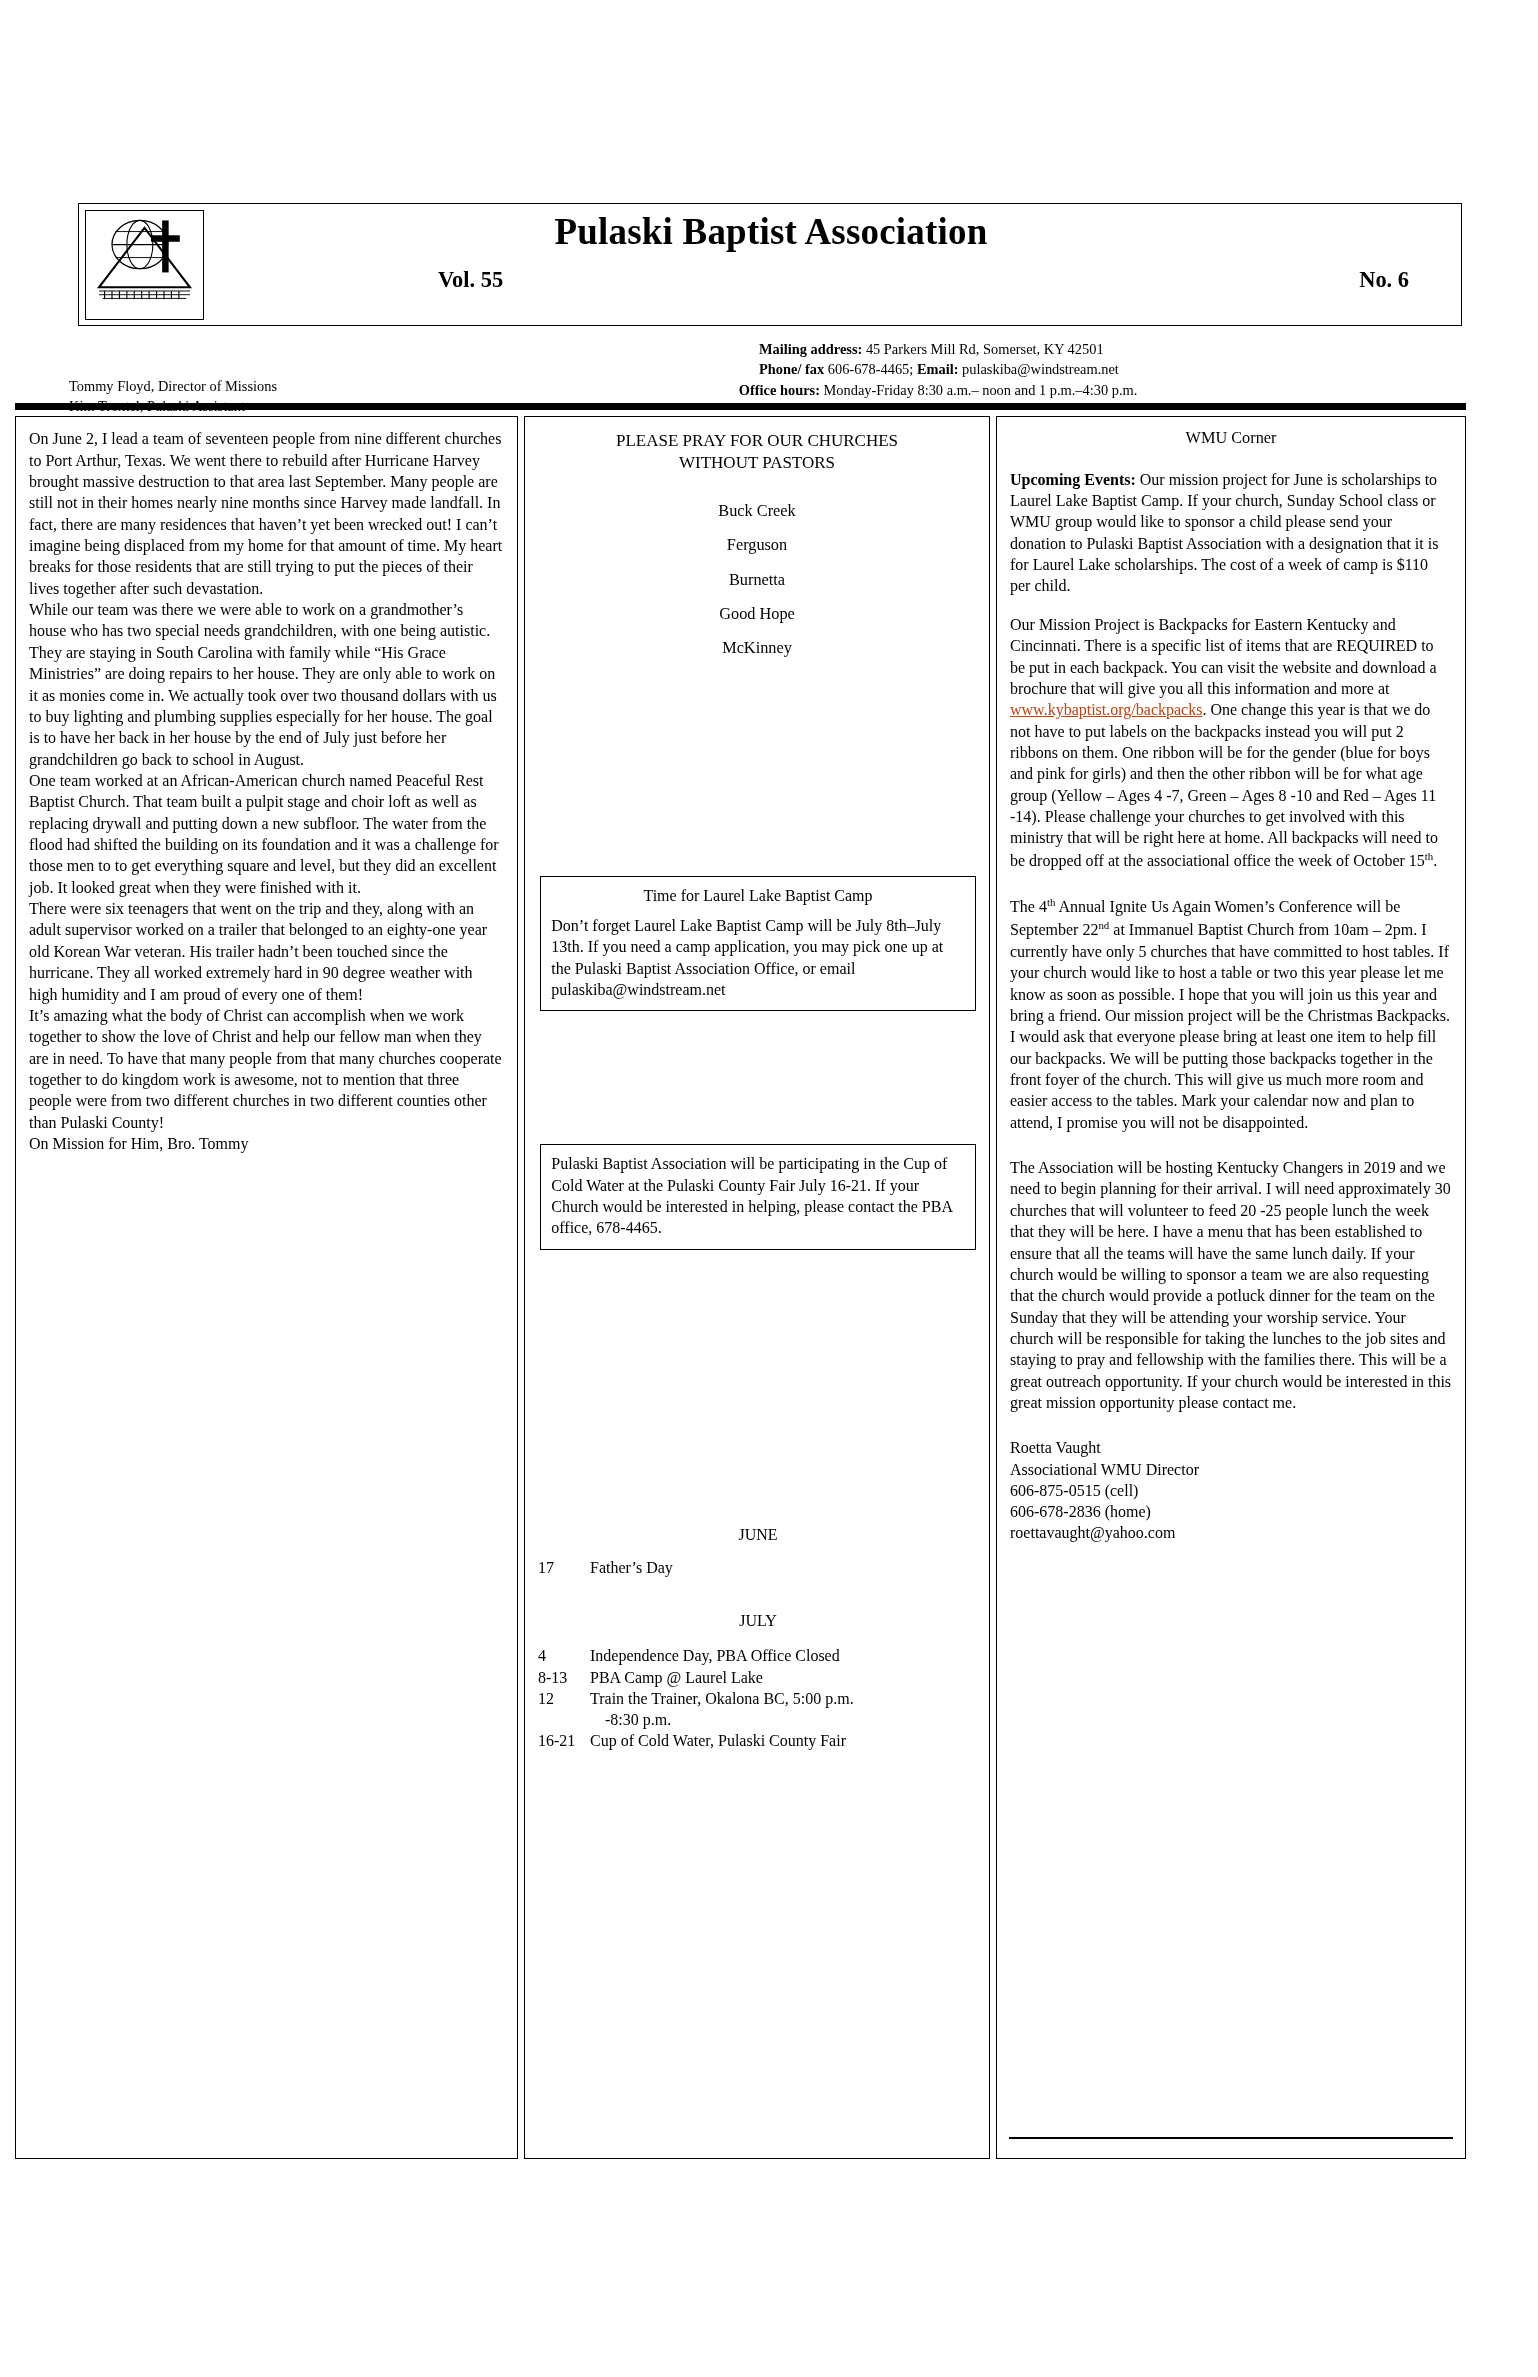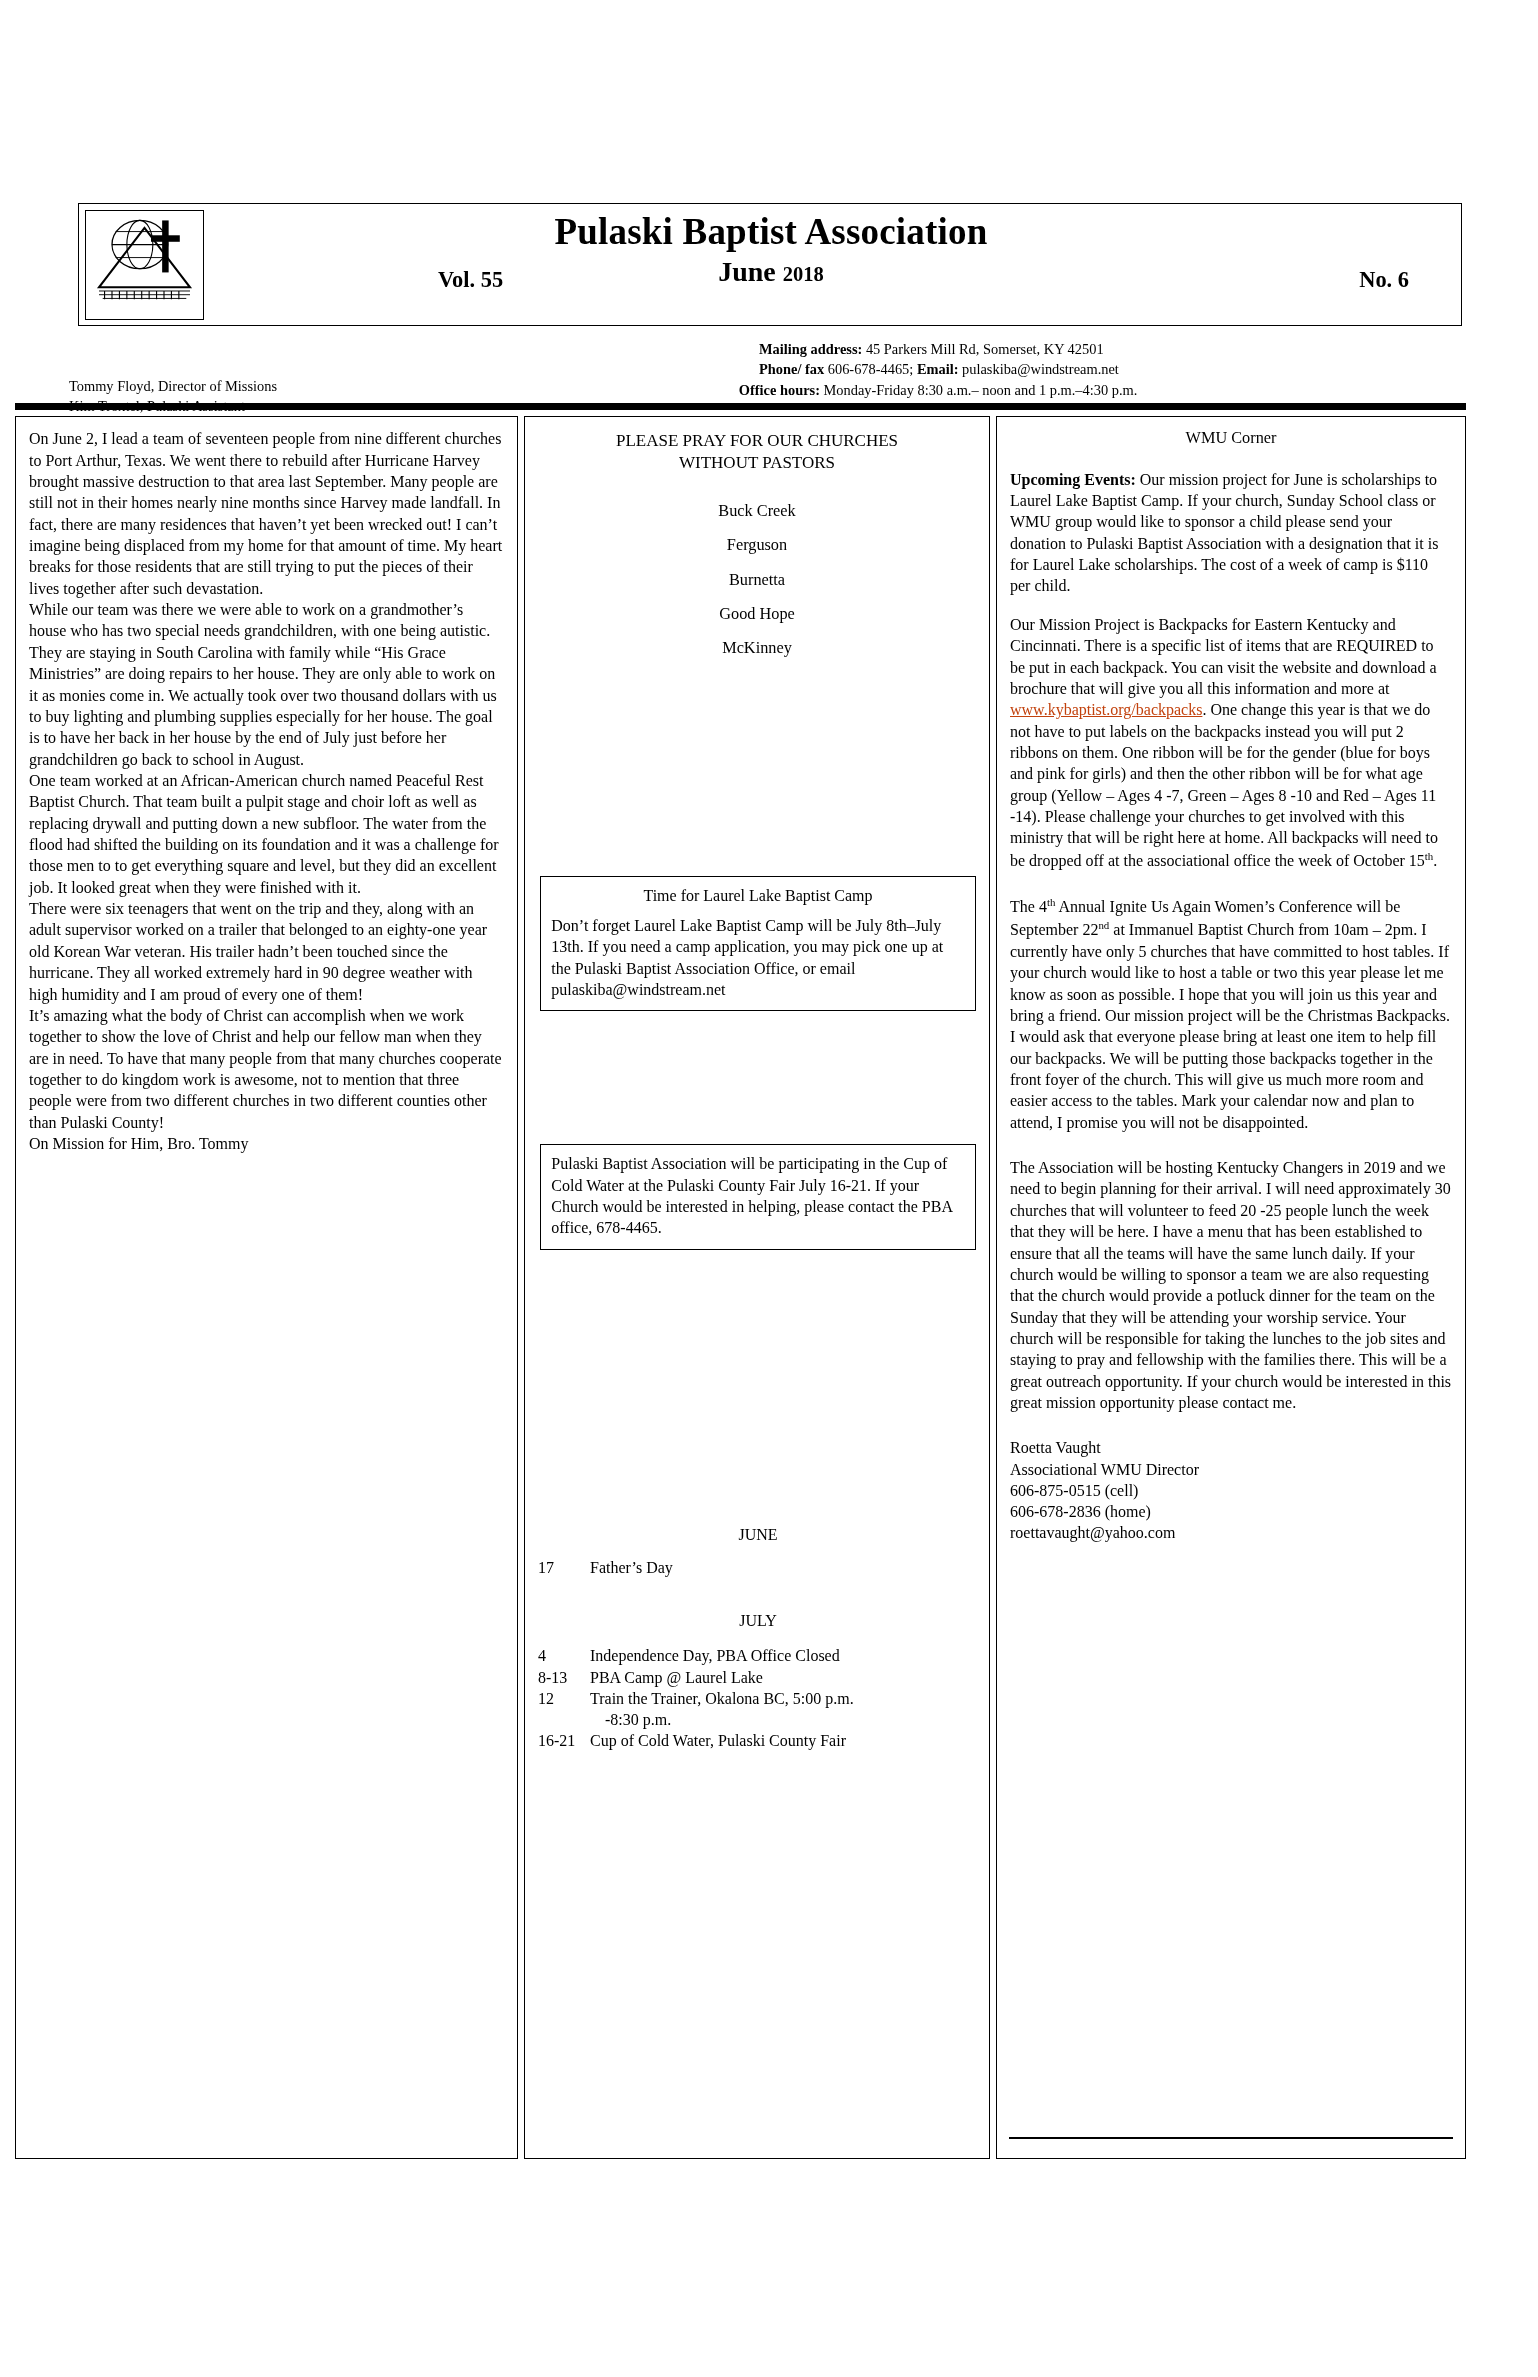--- a/index.html
+++ b/index.html
@@ -284,24 +284,20 @@
           <line x1="60" y1="86" x2="60" y2="95"></line>
           <line x1="68" y1="86" x2="68" y2="95"></line>
           <line x1="76" y1="86" x2="76" y2="95"></line>
           <line x1="84" y1="86" x2="84" y2="95"></line>
           <line x1="92" y1="86" x2="92" y2="95"></line>
           <line x1="100" y1="86" x2="100" y2="95"></line>
         </g>
       </svg>
     </div>
     <div class="mast-title">Pulaski Baptist Association</div>
-    <div class="mast-month">
-      <span>June</span>
-      <span class="yr">2018</span>
-    </div>
     <div class="mast-vol">Vol. 55</div>
     <div class="mast-no">No. 6</div>
   </div>
 
   <div class="contact-left">
     <div>Tommy Floyd, Director of Missions</div>
     <div>Kim Troxtel, Pulaski Assistant</div>
     <div>www.pulaskibaptistassoc.org</div>
   </div>
 

